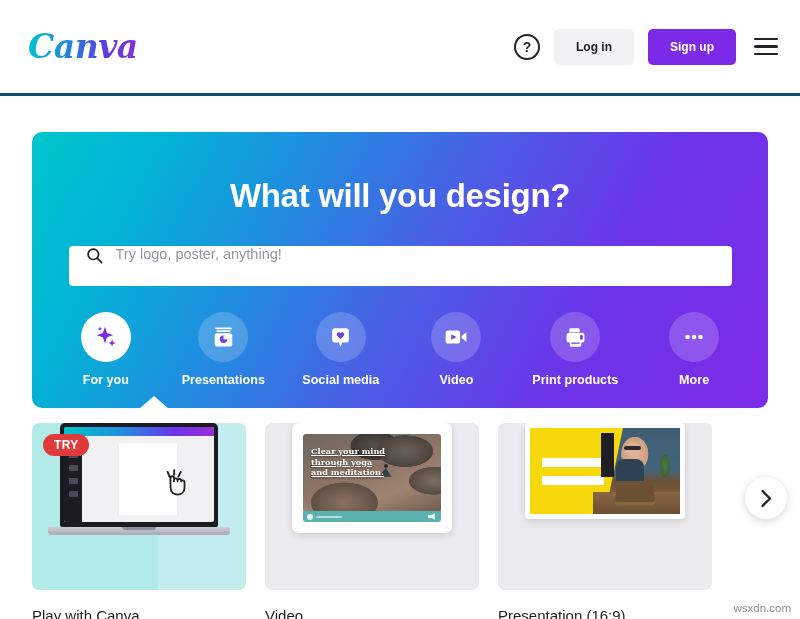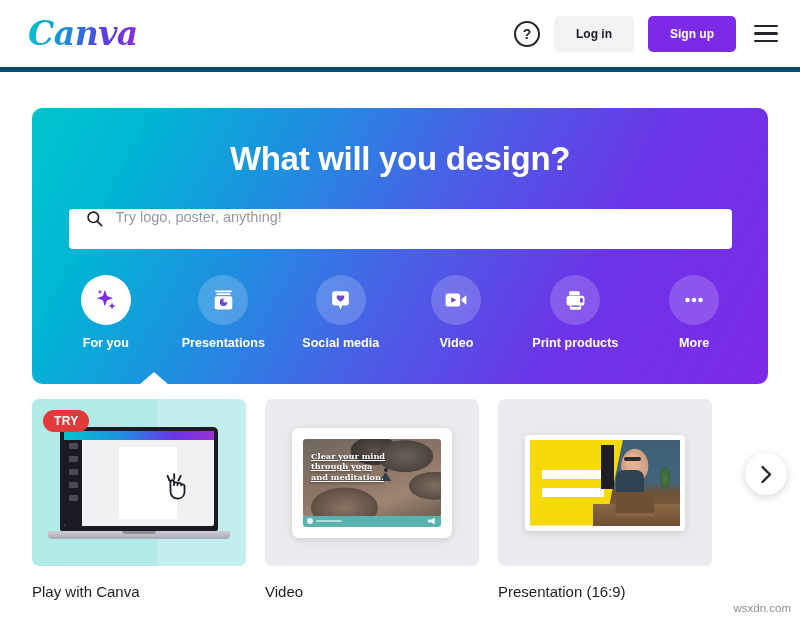--- a/index.html
+++ b/index.html
@@ -7,23 +7,23 @@
     width: 800px; height: 619px;
     background: #ffffff;
     font-family: "Liberation Sans", sans-serif;
     overflow: hidden;
   }
   .page { position: relative; width: 800px; height: 619px; background:#fff; }
 
   
   .header {
     position: relative;
-    height: 72px;
+    height: 96px;
     background: #fff;
-    border-bottom: 5px solid #0c4a6e;
+    border-bottom: 3px solid #0c4a6e;
     display: flex; align-items: center;
     padding: 0 22px 0 28px;
   }
   .logo {
     font-family: "DejaVu Serif", serif;
     font-style: italic;
     font-weight: 700;
     font-size: 33px;
     letter-spacing: -0.5px;
     background: linear-gradient(95deg,#00c4cc 0%,#1c8bdc 35%,#5a3fe0 70%,#8b2fd6 100%);
@@ -80,21 +80,21 @@
         #6c34e8 74%,
         #7d2ae8 100%);
     overflow: hidden;
   }
   .hero-title {
     text-align: center;
     color: #fff;
     font-weight: 700;
     font-size: 33px;
     letter-spacing: -0.3px;
-    padding-top: 32px;
+    padding-top: 45px;
   }
   .searchbar {
     margin: 31px auto 0 auto;
     width: 663px; height: 40px;
     background: #fff;
     border-radius: 4px;
     display: flex; align-items: flex-start;
     padding: 0 16px;
     gap: 12px;
   }
@@ -142,21 +142,21 @@
     display: flex;
     gap: 19px;
     padding: 15px 32px 0 32px;
   }
   .card { width: 214px; cursor: pointer; }
   .card-thumb {
     position: relative;
     height: 167px;
     border-radius: 7px;
     overflow: hidden;
-    display: flex; align-items: center; justify-content: center;
+    display: flex; align-items: flex-start; justify-content: center;
   }
   .card-label {
     margin-top: 17px;
     font-size: 15px; color: #1d1d23; font-weight: 400;
   }
 
   
   .thumb-play { background: #b2eae8; }
   .try-badge {
     position: absolute; top: 11px; left: 11px;

